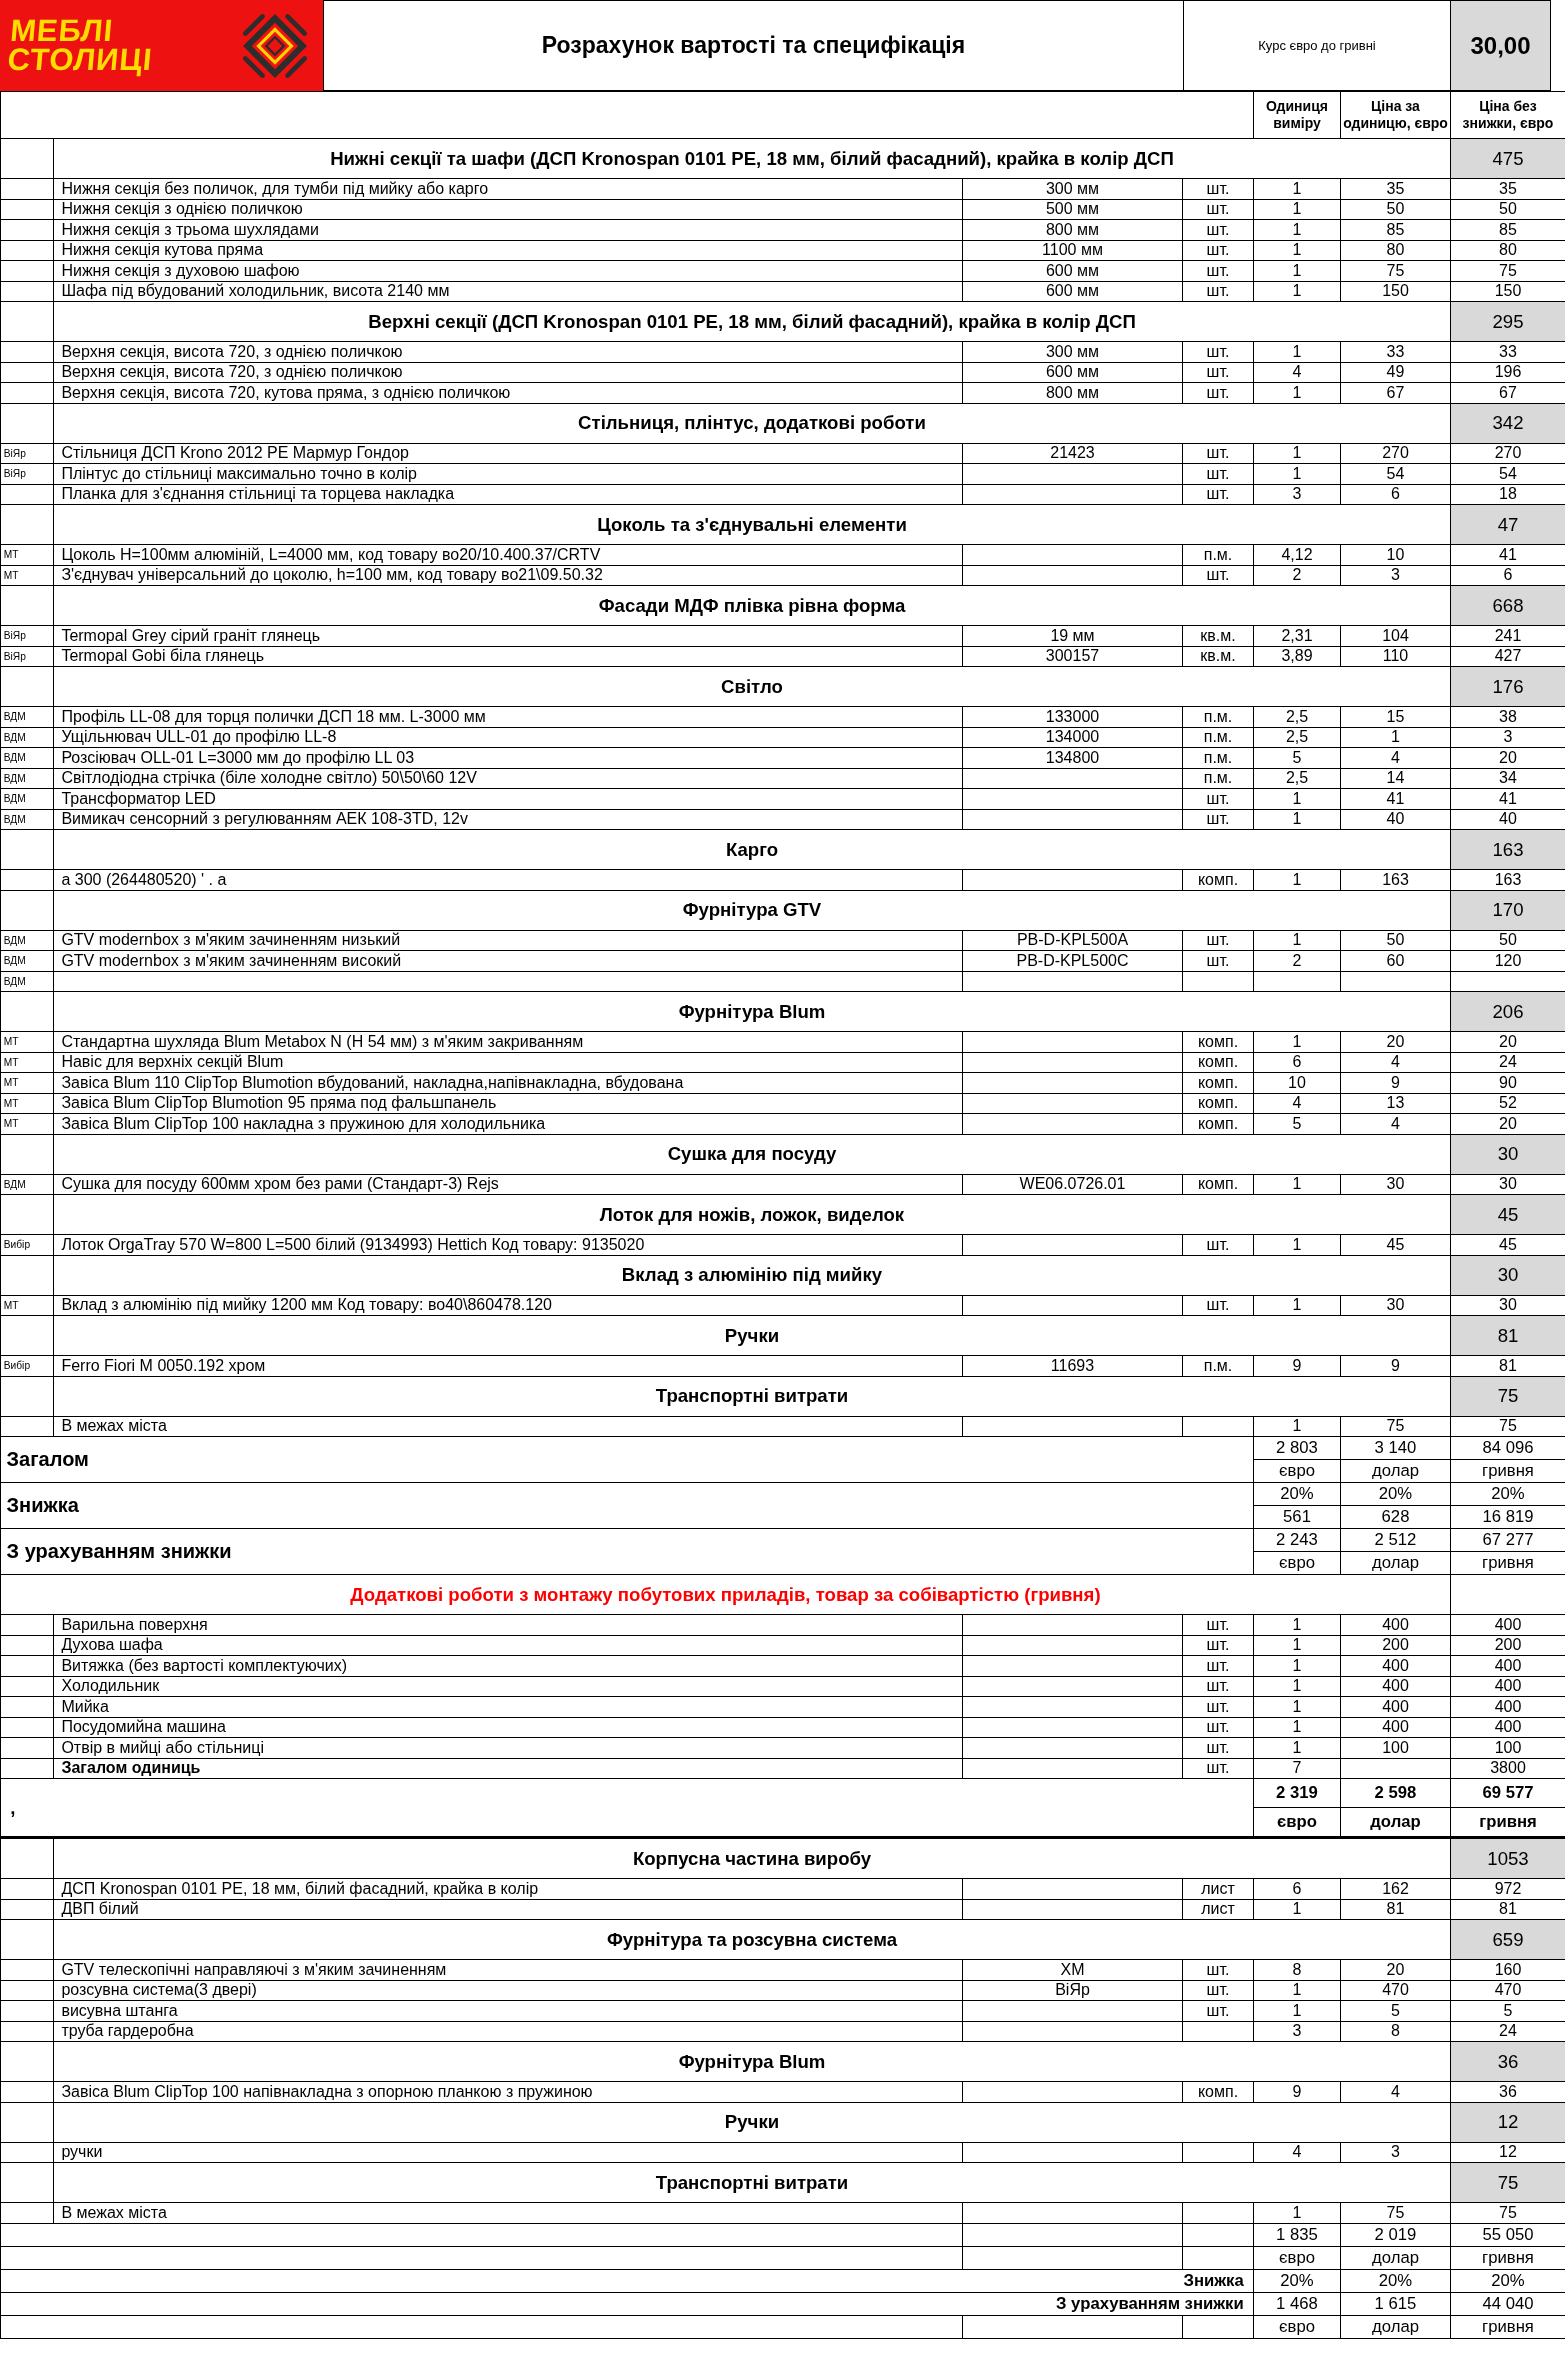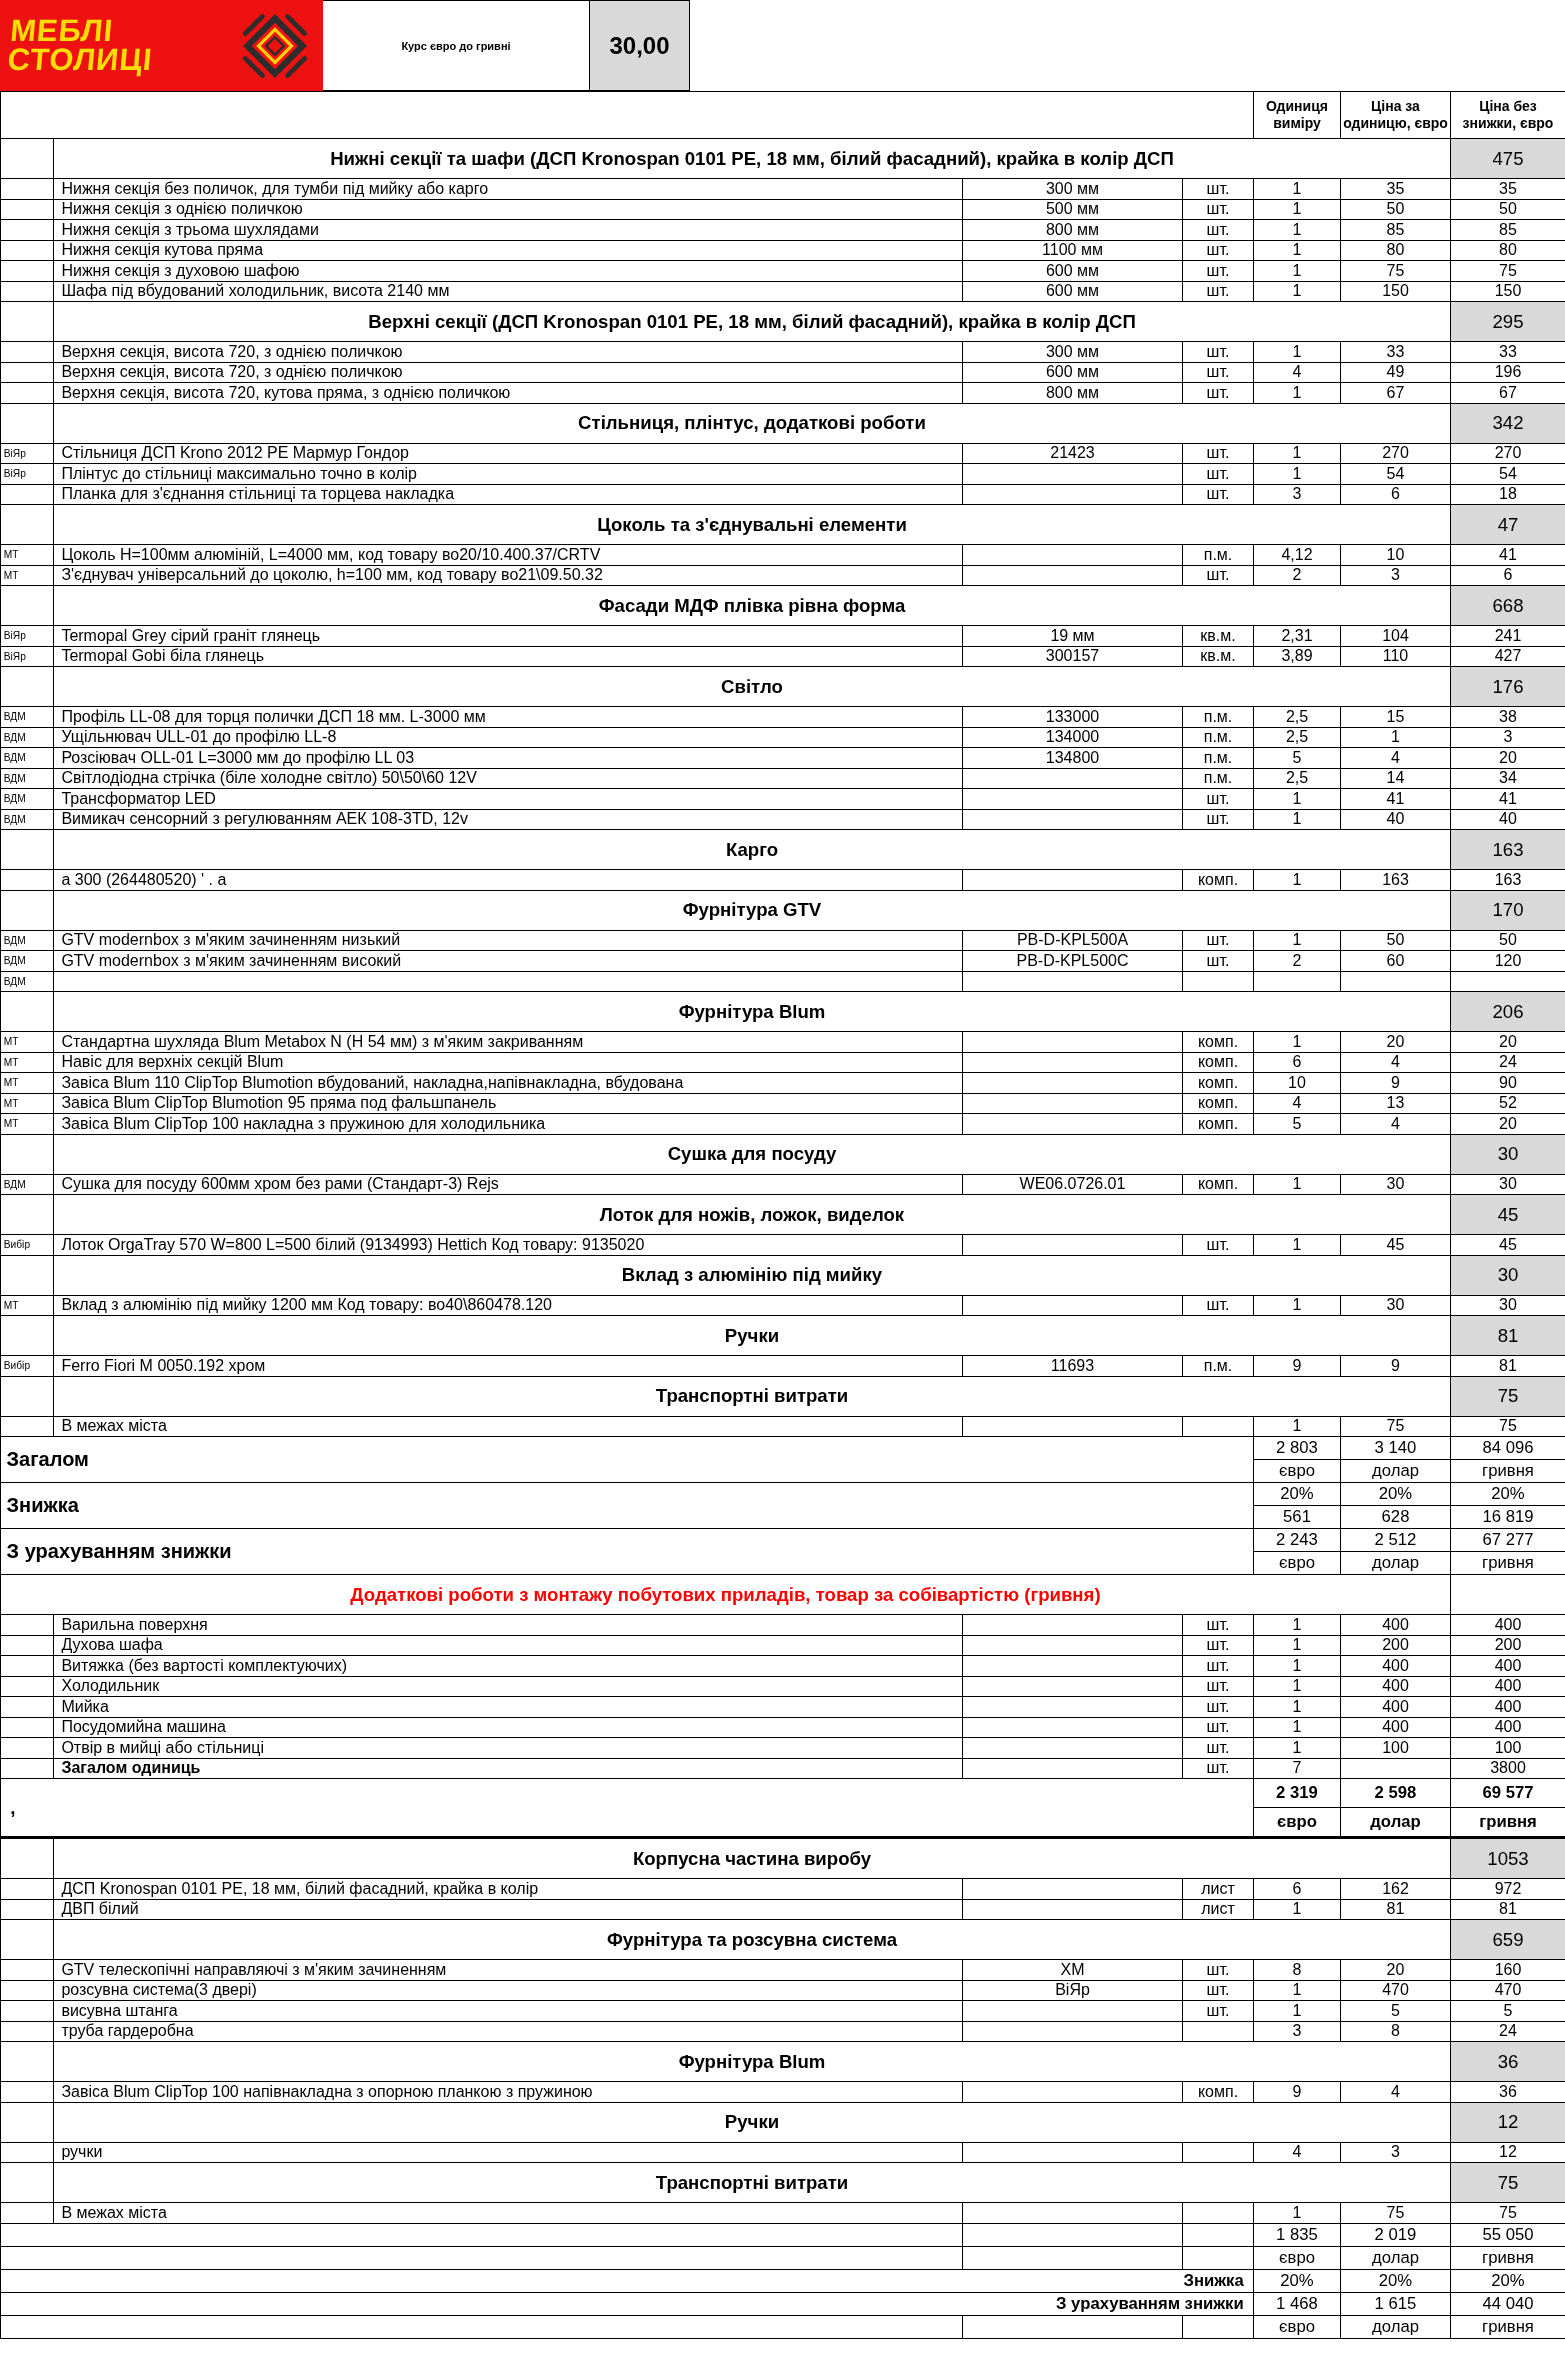--- a/index.html
+++ b/index.html
@@ -7,21 +7,21 @@
         font-family:"Liberation Sans",sans-serif;color:#000;}
   
   .band{display:flex;height:91px;align-items:stretch;}
   .logo{width:323px;background:var(--logo_red,#ee1111);display:flex;align-items:center;
         justify-content:space-between;padding:0 9.3px;box-sizing:border-box;}
   .logo-text{color:var(--logo_yellow,#ffdd00);font-weight:bold;font-size:31px;line-height:.95;
         letter-spacing:0.9px;transform:skewX(-5deg);}
   .titlebox{width:861px;box-sizing:border-box;border:1.9px solid #000;display:flex;
         align-items:center;justify-content:center;font-weight:bold;font-size:23px;}
   .ratebox{width:267px;box-sizing:border-box;border:1.9px solid #000;border-left:none;display:flex;
-        align-items:center;justify-content:center;font-weight:bold;font-size:11px;text-align:center;}
+        align-items:center;justify-content:center;font-weight:normal;font-size:13px;text-align:center;}
   .rateval{width:100px;box-sizing:border-box;border:1.9px solid #000;border-left:none;
         background:var(--shade_gray,#d9d9d9);display:flex;align-items:center;justify-content:center;
         font-weight:bold;font-size:24px;}
   
   table{border-collapse:collapse;table-layout:fixed;width:1566px;}
   td{border:0.9px solid #000;padding:0;overflow:hidden;white-space:nowrap;
      font-size:16px;text-align:center;vertical-align:middle;height:19.5px;}
   .r-colhead td{height:46px;margin-top:16px;}
   .blankhead{border:1.9px solid #000;}
   .chead{font-weight:bold;font-size:14px;white-space:normal;line-height:1.25;border:1.9px solid #000;}
@@ -68,20 +68,21 @@
           </g>
           <g stroke="#2d2d2d" stroke-width="6" stroke-linecap="round">
             <line x1="12" y1="34" x2="34" y2="12"></line>
             <line x1="66" y1="12" x2="88" y2="34"></line>
             <line x1="12" y1="66" x2="34" y2="88"></line>
             <line x1="66" y1="88" x2="88" y2="66"></line>
           </g>
         </svg>
       </span>
     </div>
+    <div class="titlebox">Розрахунок вартості та специфікація</div>
     <div class="ratebox">Курс євро до гривні</div>
     <div class="rateval">30,00</div>
   </div>
 
   <table>
     <colgroup>
       <col style="width:53px">
         <col style="width:909px">
         <col style="width:220px">
       <col style="width:71px">

